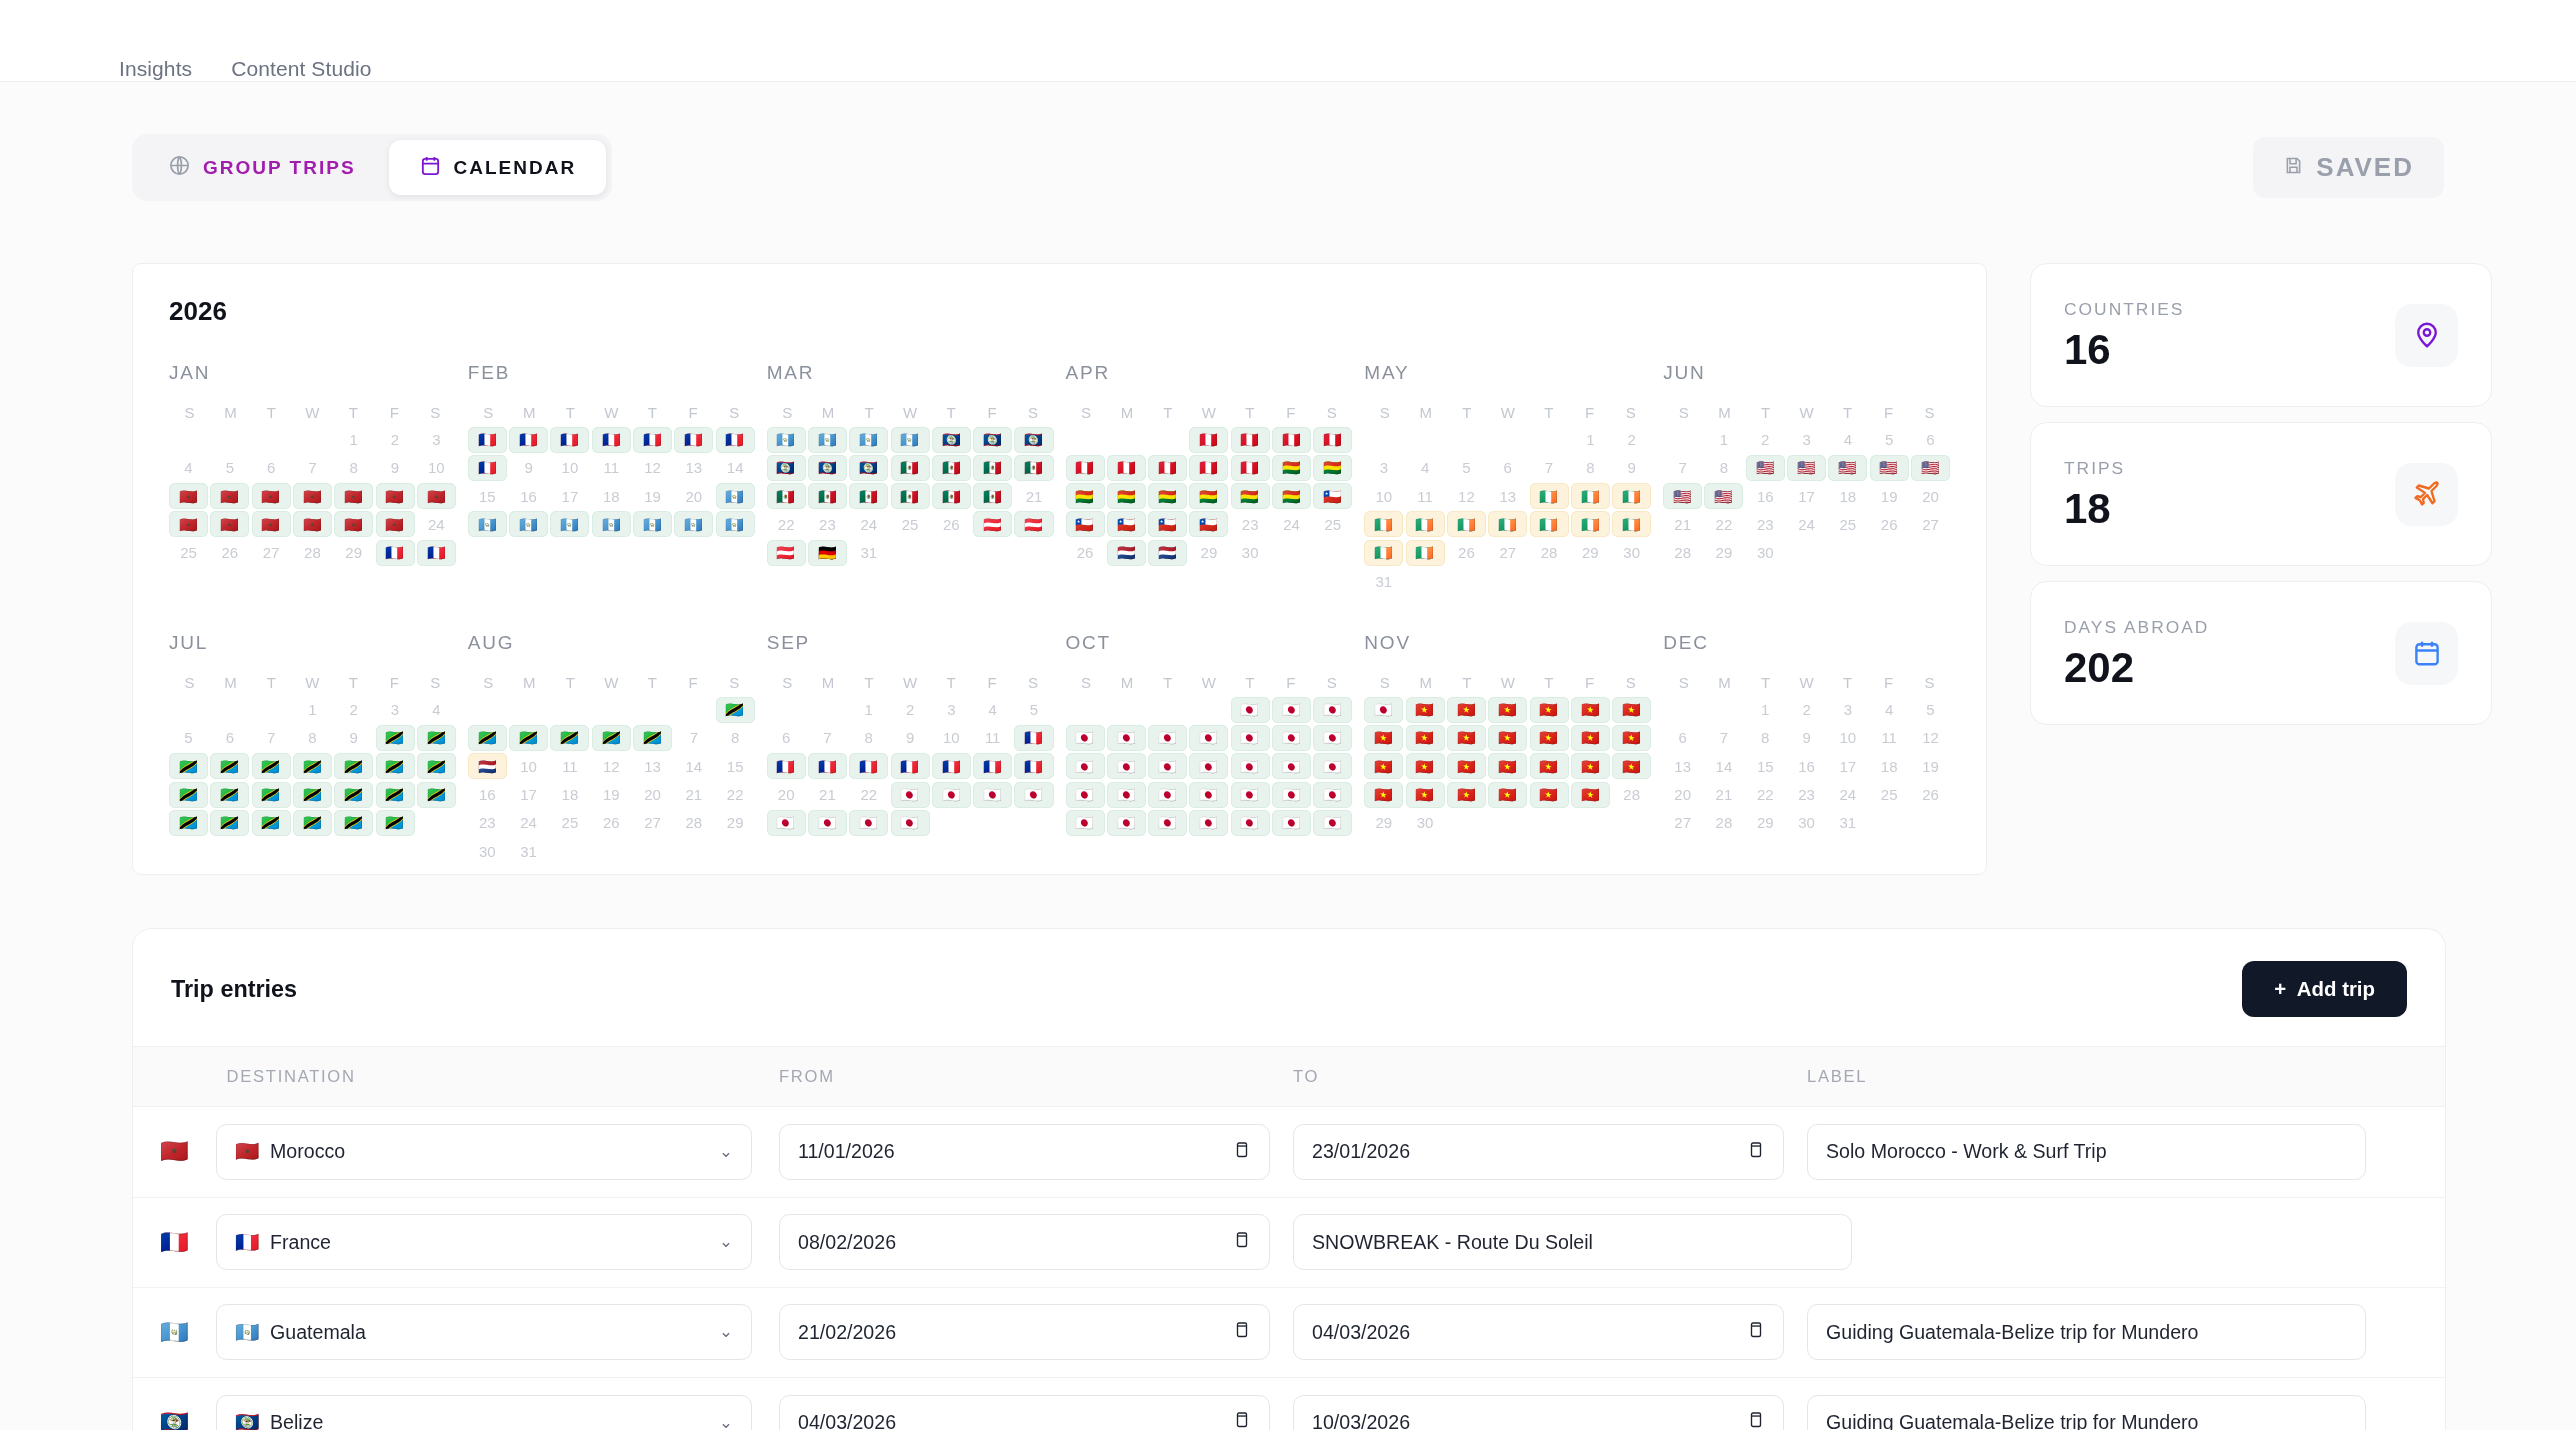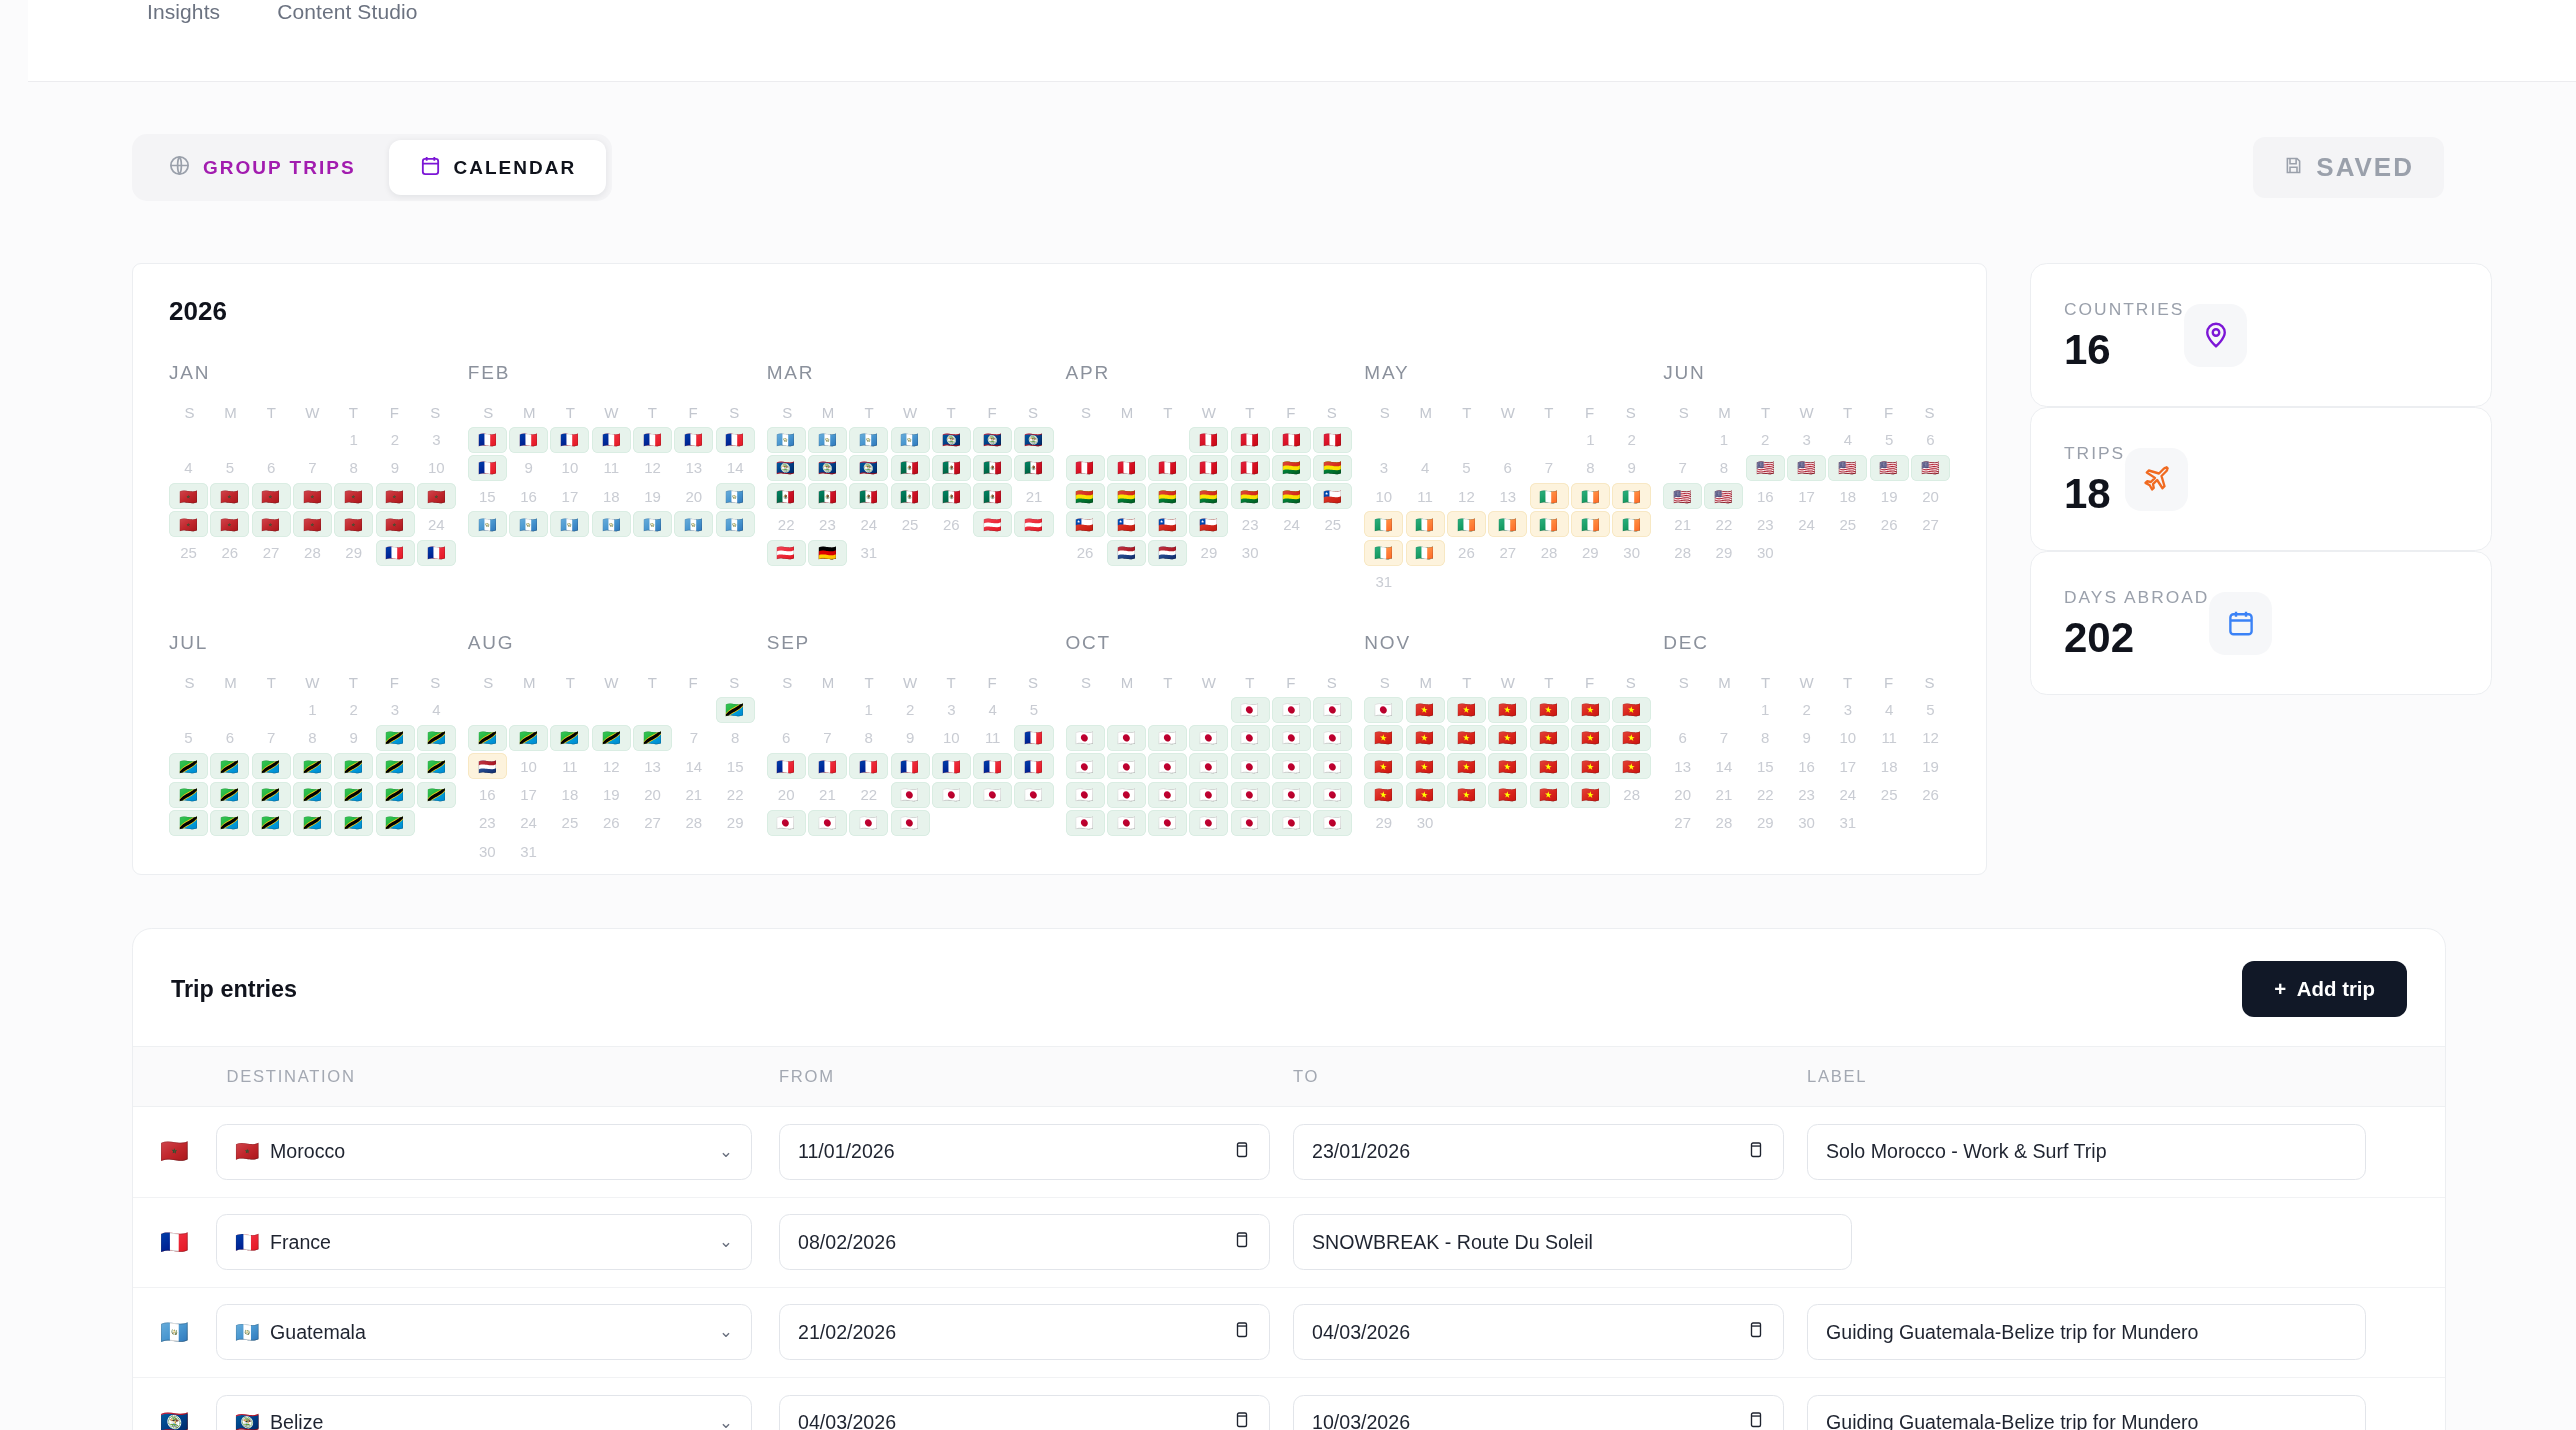--- a/index.html
+++ b/index.html
@@ -8,21 +8,21 @@
     background: #ffffff;
     font-family: "Liberation Sans", sans-serif;
     overflow: hidden;
   }
   .page { width: 2576px; height: 1431px; position: relative; background: #fbfbfc; }
 
   
   .topnav {
     height: 82px; background: #ffffff;
     border-bottom: 0.8px solid #ececef;
-    display: flex; align-items: flex-start; padding-left: 119px; gap: 57px; margin-left: 28px;
+    display: flex; align-items: flex-end; padding-left: 119px; gap: 39px;
   }
   .topnav a {
     font-size: 21px; color: #6b7280; text-decoration: none; letter-spacing: 0.1px;
   }
 
   
   .toolbar {
     position: absolute; top: 134px; left: 132px; right: 132px;
     display: flex; align-items: center; justify-content: space-between;
   }
@@ -67,22 +67,22 @@
   }
   .day.blank { color: transparent; }
   .day.filled { font-size: 15px; line-height: 1; }
   .day.green { background: #e7f3ec; box-shadow: inset 0 0 0 0.8px #d6ebe0; }
   .day.amber { background: #fdf3dd; box-shadow: inset 0 0 0 0.8px #f6e5bd; }
 
   
   .stats { position: absolute; top: 263px; left: 2030px; width: 462px; }
   .stat {
     background: #ffffff; border: 0.8px solid #eceef1; border-radius: 16.6px;
-    height: 144px; 
-    display: flex; align-items: center; justify-content: flex-start;
+    height: 144px; margin-bottom: 15px;
+    display: flex; align-items: center; justify-content: space-between;
     padding: 0 33px;
   }
   .stat-label { font-size: 17.4px; letter-spacing: 2px; color: #9aa0ab; margin-bottom: 9px; }
   .stat-value { font-size: 42px; font-weight: 700; color: #10131c; line-height: 1; }
   .stat-icon {
     width: 63px; height: 63px; border-radius: 16.6px; background: #f6f7f9;
     display: flex; align-items: center; justify-content: center;
   }
 
   

